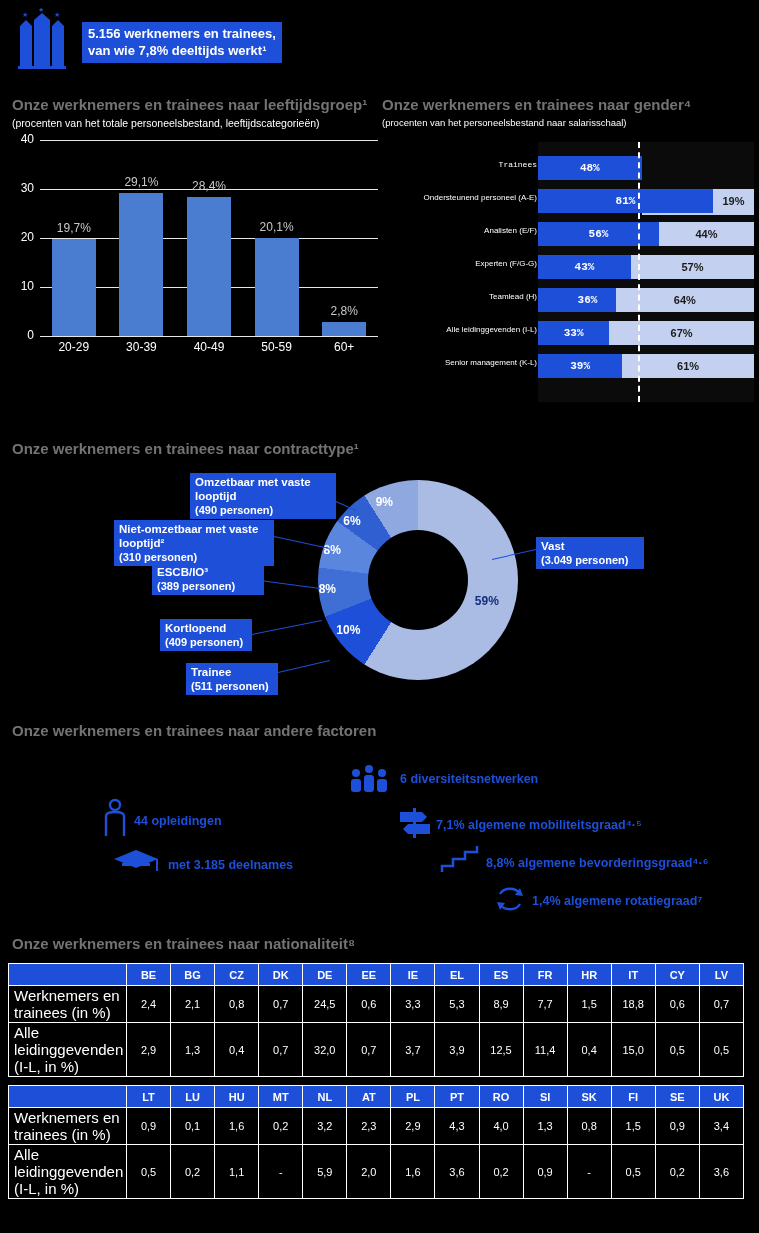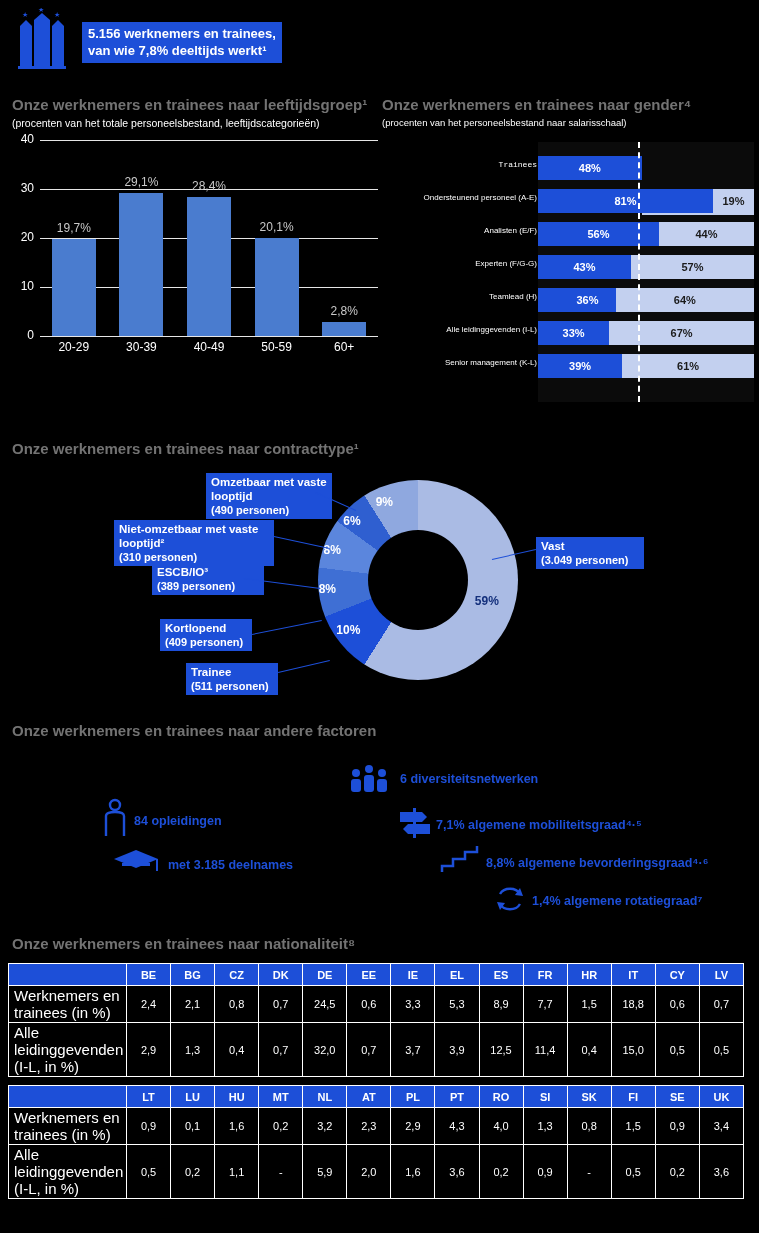--- a/index.html
+++ b/index.html
@@ -39,21 +39,21 @@
 
   
   #gender-block { position:absolute; left:382px; top:96px; width:372px; }
   #gender-sub { margin-top:2px; font-size:9.5px; }
   #gender-chartarea { position:absolute; left:538px; top:142px; width:216px; height:260px; background:#0b0b0b; }
   #gender-legend { position:absolute; left:594px; top:150px; font-size:11.5px; font-weight:bold; color:#1d4fd8; line-height:14px;}
   .person-icon { position:absolute; top:146px; width:34px; height:42px; }
   .grow { position:absolute; left:0; height:24px; width:216px; }
   .gcat { position:absolute; right:222px; font-size:8px; color:#ffffff; text-align:right; width:200px; line-height:10px;}
   .gleft { position:absolute; left:0; top:0; height:24px; background:#1d4fd8; color:#ffffff; font-size:11px; font-weight:bold;
-           display:flex; align-items:center; justify-content:center; }
+           display:flex; align-items:center; justify-content:center;font-family:Liberation Mono, monospace; }
   .gright { position:absolute; top:0; height:24px; background:#c3d0ef; color:#1b1b1b; font-size:11px; font-weight:bold;
             display:flex; align-items:center; justify-content:center; }
   #gender-dash { position:absolute; left:638px; top:142px; width:0; height:260px; border-left:2px dashed #ffffff; }
 
   
   #contract-block { position:absolute; left:8px; top:440px; width:740px; height:270px; }
   #contract-title { margin-left:4px; }
   #donut { position:absolute; left:310px; top:40px; width:200px; height:200px; border-radius:50%; }
   #donut-hole { position:absolute; left:360px; top:90px; width:100px; height:100px; border-radius:50%; background:#000000; }
   .slice-pct { position:absolute; font-size:12px; font-weight:bold; color:#ffffff; }
@@ -207,21 +207,21 @@
     </g>
   </svg>
   <div class="factor" style="left:392px; top:50px;">6 diversiteitsnetwerken</div>
 
   <svg class="ficon" style="left:94px; top:76px; width:26px; height:40px;" viewBox="0 0 26 40">
     <g fill="none" stroke="#1d4fd8" stroke-width="2.4">
       <circle cx="13" cy="7" r="5"></circle>
       <path d="M4 38 L4 18 C4 15 8 14 13 14 C18 14 22 15 22 18 L22 38"></path>
     </g>
   </svg>
-  <div class="factor" style="left:126px; top:92px;">84 opleidingen</div>
+  <div class="factor" style="left:126px; top:92px;">44 opleidingen</div>
 
   <svg class="ficon" style="left:390px; top:82px; width:34px; height:36px;" viewBox="0 0 34 36">
     <g fill="#1d4fd8">
       <rect x="15" y="4" width="3" height="30"></rect>
       <polygon points="2,8 24,8 29,13 24,18 2,18"></polygon>
       <polygon points="32,20 10,20 5,25 10,30 32,30"></polygon>
     </g>
   </svg>
   <div class="factor" style="left:428px; top:96px;">7,1% algemene mobiliteitsgraad⁴·⁵</div>
 
@@ -384,21 +384,21 @@
 <div class="gcat" style="top: 259px;">Experten (F/G-G)</div>
 <div class="gcat" style="top: 292px;">Teamlead (H)</div>
 <div class="gcat" style="top: 325px;">Alle leidinggevenden (I-L)</div>
 <div class="gcat" style="top: 358px;">Senior management (K-L)</div>
 <div class="slice-pct dark" style="left: 474.823px; top: 594.319px;">59%</div>
 <div class="slice-pct" style="left: 336.359px; top: 622.994px;">10%</div>
 <div class="slice-pct" style="left: 318.631px; top: 582.027px;">8%</div>
 <div class="slice-pct" style="left: 323.618px; top: 542.55px;">8%</div>
 <div class="slice-pct" style="left: 343.236px; top: 513.683px;">6%</div>
 <div class="slice-pct" style="left: 375.681px; top: 495.177px;">9%</div>
-<div class="callout" style="left: 206px; top: 473px; width: 126px;">
+<div class="callout" style="left: 190px; top: 473px; width: 146px;">
     <div>Omzetbaar met vaste looptijd</div>
     <span class="sub">(490 personen)</span>
   </div>
 <div class="callout" style="left: 114px; top: 520px; width: 160px;">
     <div>Niet-omzetbaar met vaste looptijd²</div>
     <span class="sub">(310 personen)</span>
   </div>
 <div class="callout" style="left: 152px; top: 563px; width: 112px;">
     <div>ESCB/IO³</div>
     <span class="sub">(389 personen)</span>

